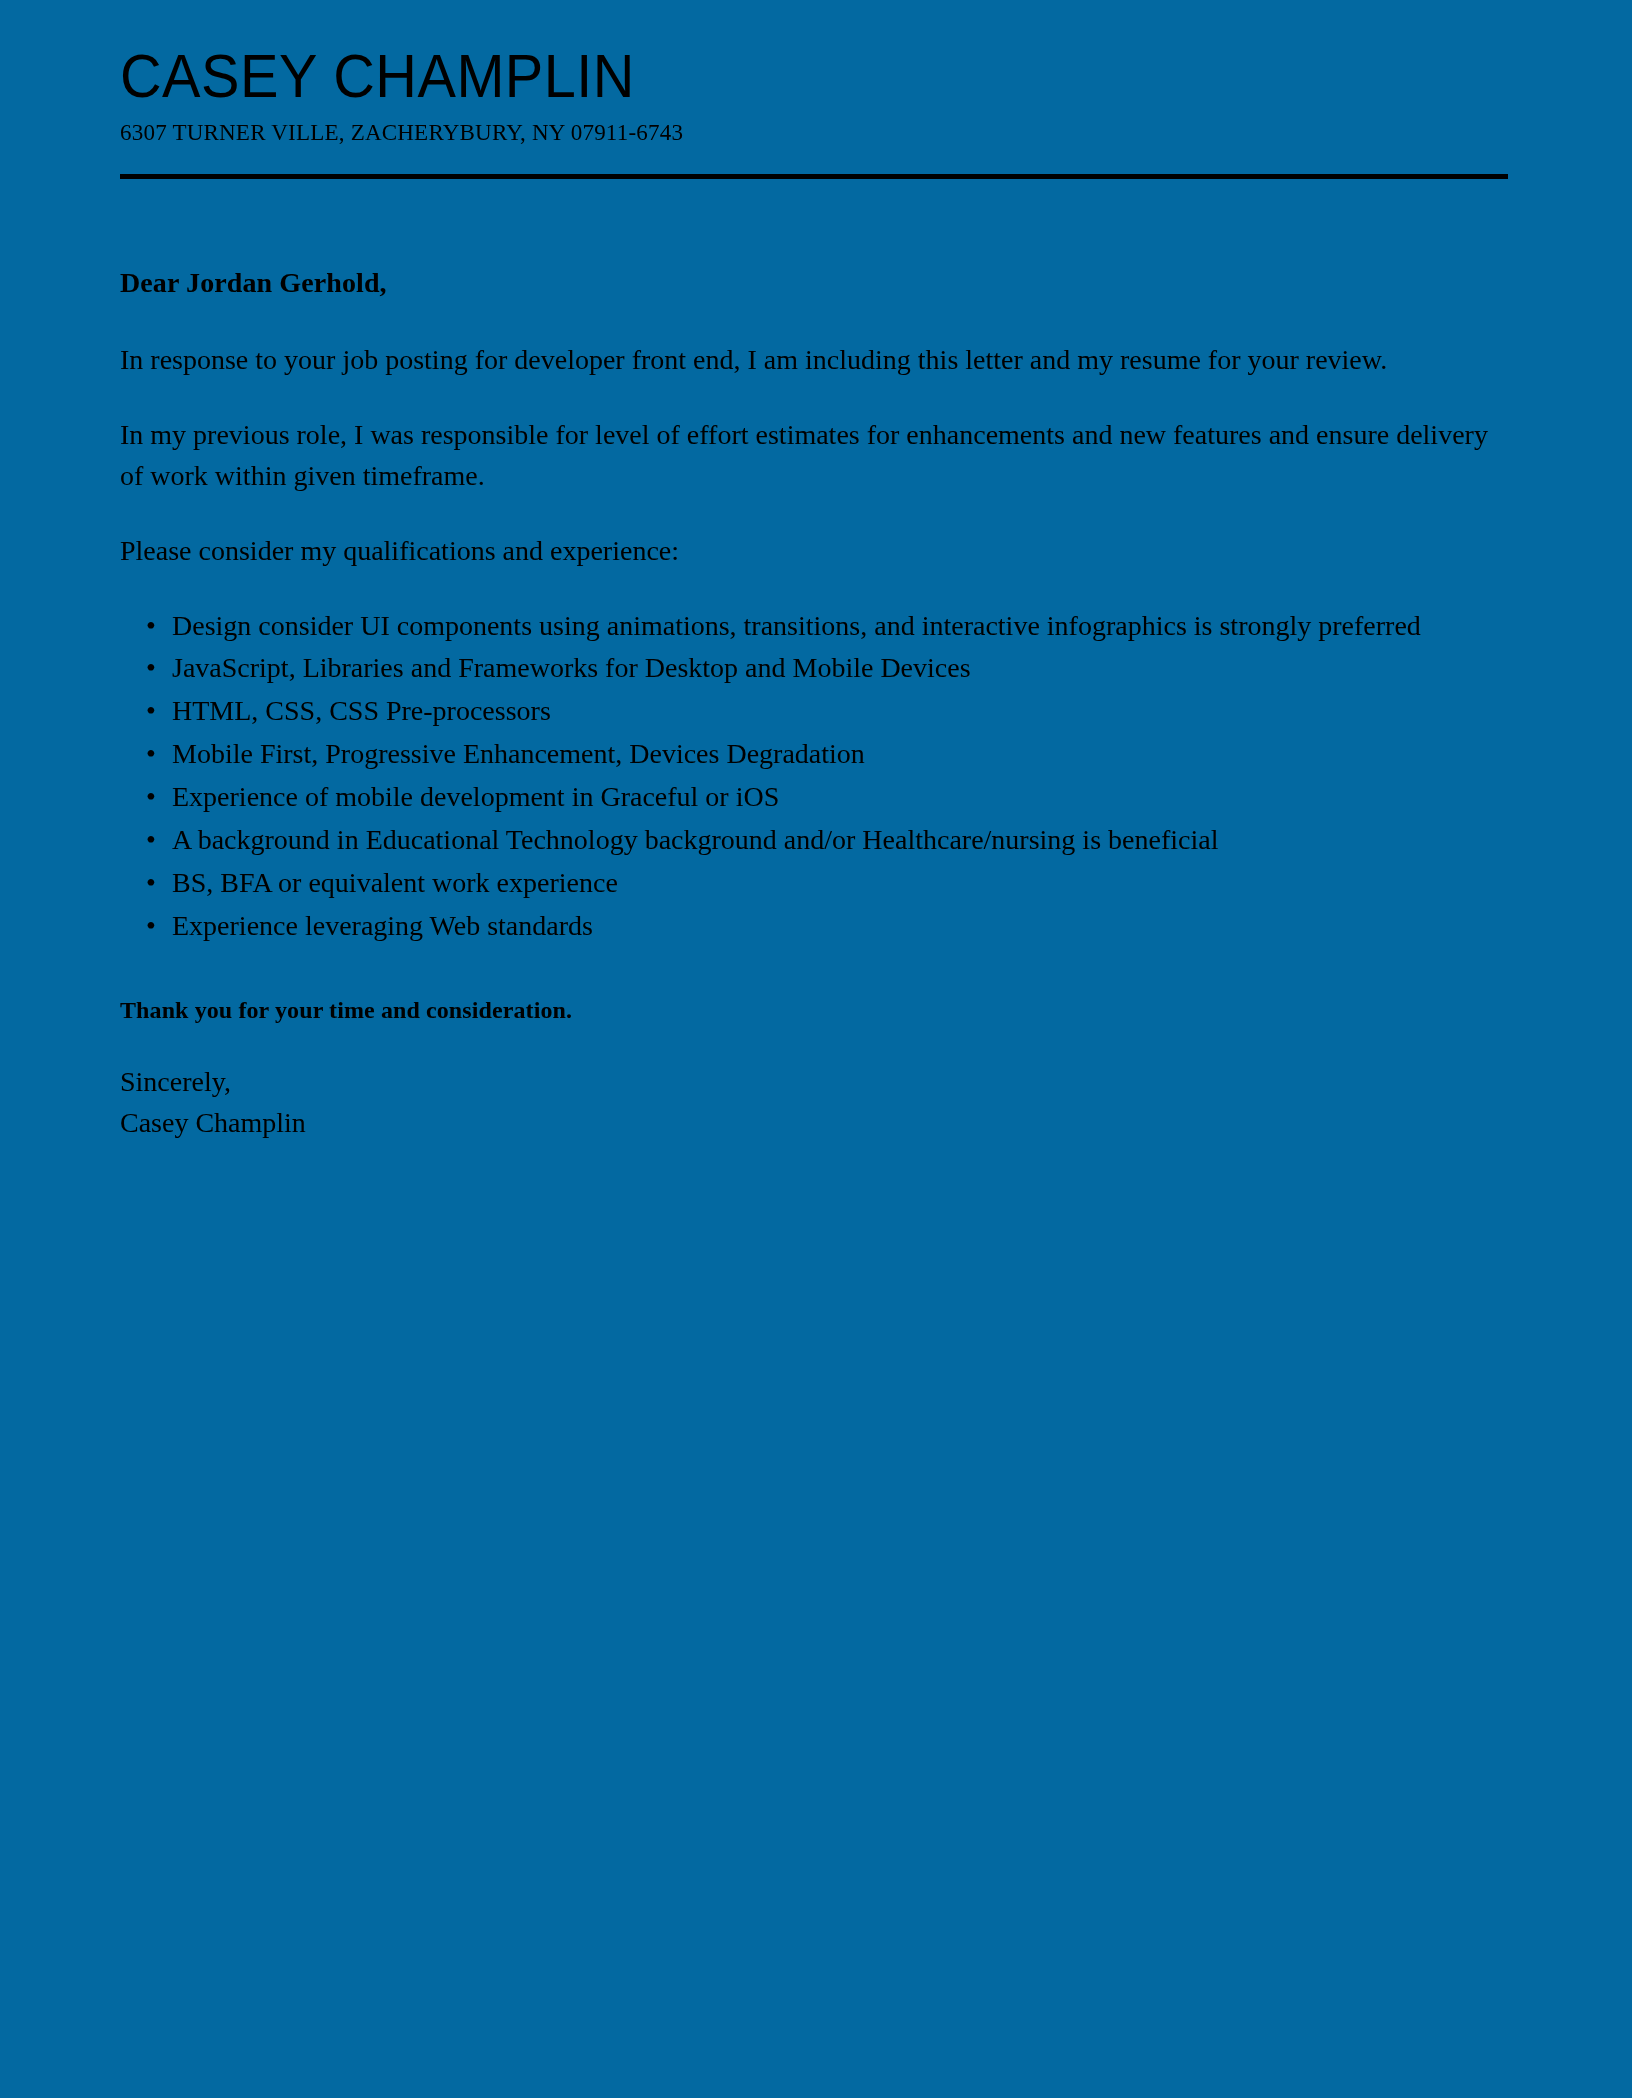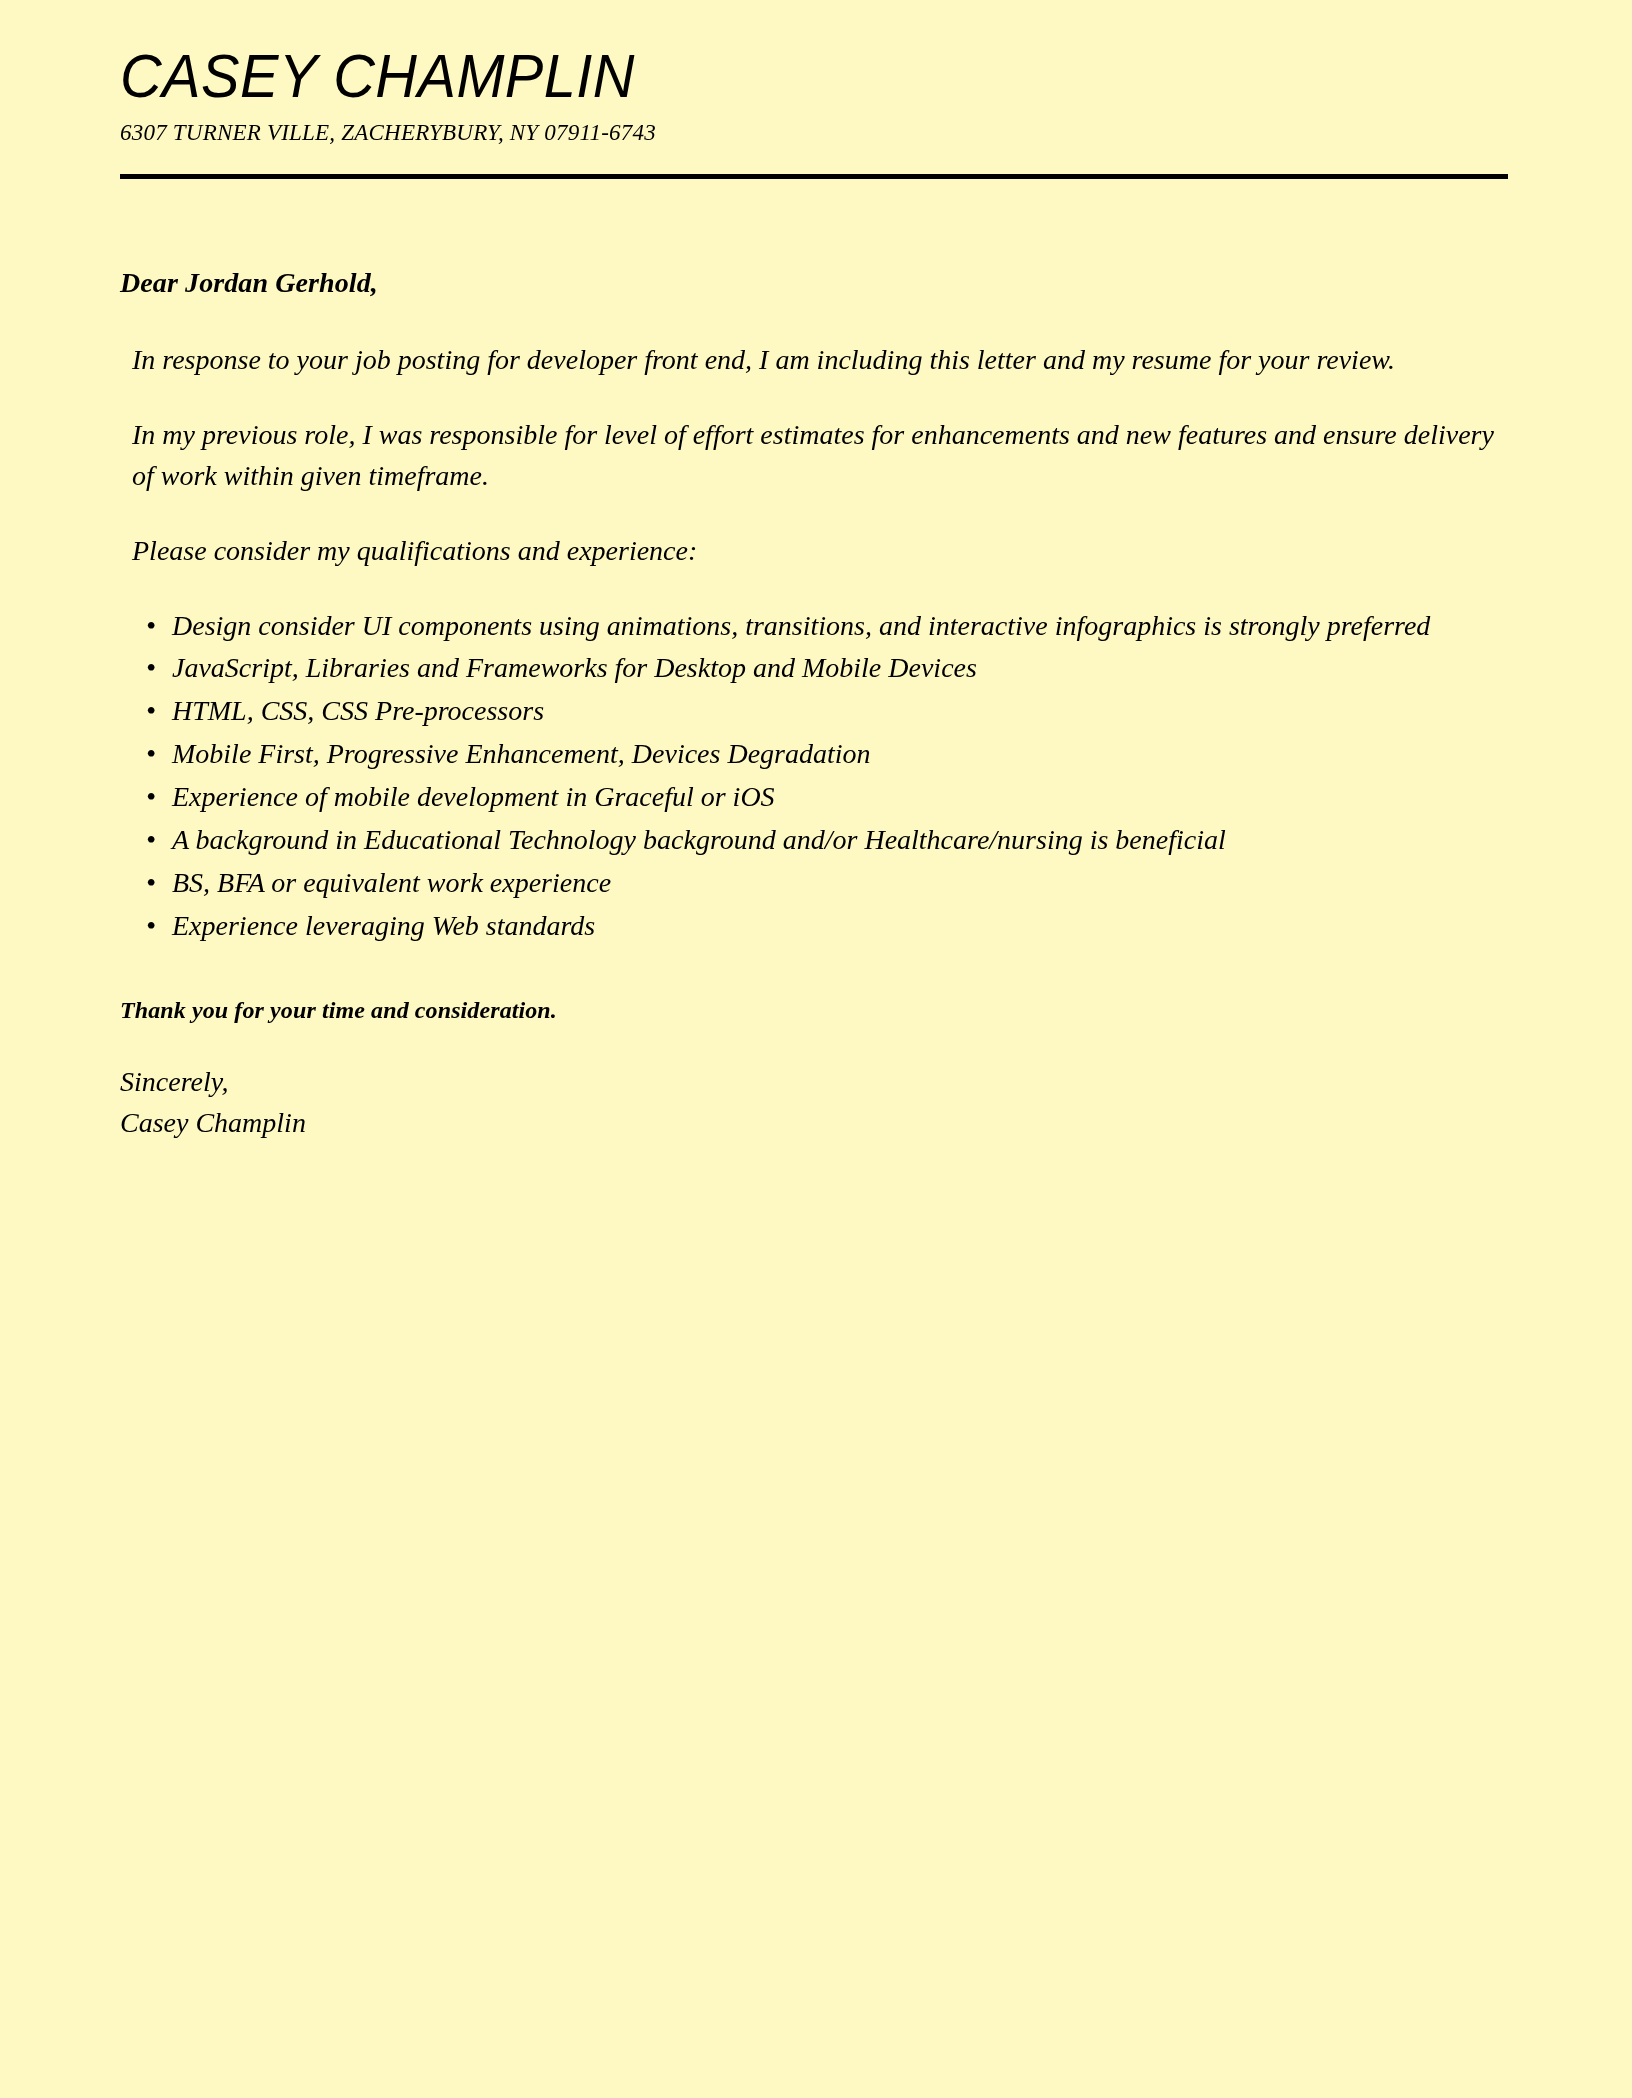--- a/index.html
+++ b/index.html
@@ -6,25 +6,24 @@
   html, body {
     margin: 0;
     padding: 0;
     background: #ffffff;
   }
 
   .page {
     position: relative;
     width: 1632px;
     height: 2098px;
-    background: #fef9c3;
+    background: #0369a1;
     margin: 0 auto;
     overflow: hidden;
     box-sizing: border-box;
-    font-style: italic;
   }
 
   .content {
     position: absolute;
     left: 120px;
     top: 0;
     width: 1390px;
   }
 
   
@@ -74,21 +73,21 @@
   }
 
   .salutation {
     font-weight: 700;
     margin: 0 0 36px 0;
     font-size: 28px;
     letter-spacing: 0.1px;
   }
 
   .letter-paragraph {
-    margin: 0 0 34px 12px;
+    margin: 0 0 34px 0;
     width: 1385px;
     text-align: left;
   }
 
   .qualifications-list {
     list-style: none;
     margin: 0 0 0 0;
     padding: 0;
     width: 1340px;
   }

